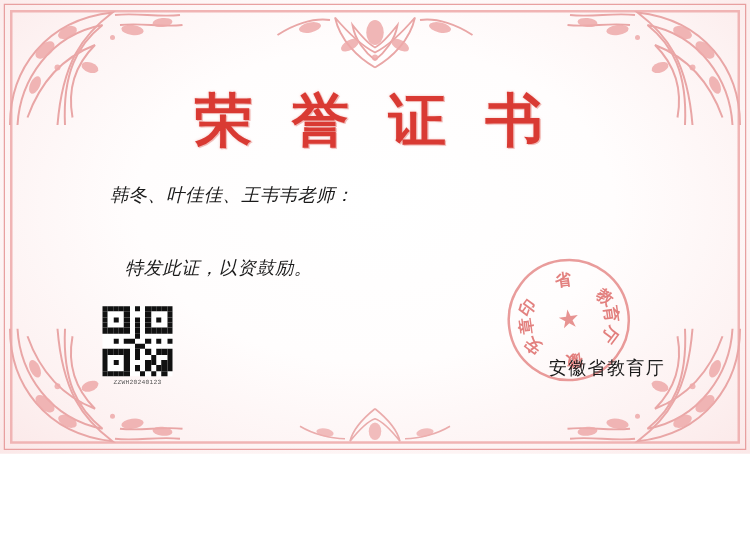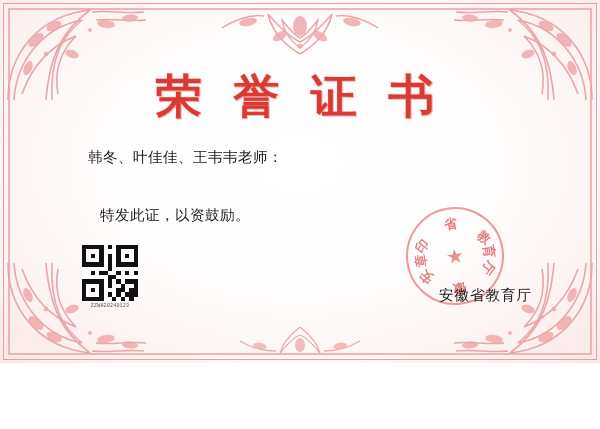--- a/index.html
+++ b/index.html
@@ -78,20 +78,21 @@
 
   .body-text {
     position: absolute;
     left: 70px;
     right: 56px;
     top: 142px;
     color: #1a1a1a;
     font-size: 14.5px;
     line-height: 30px;
     letter-spacing: 0.5px;
+    font-style: italic;
   }
   .salutation {
     margin: 0 0 4px 18px;
   }
   .para {
     margin: 0;
     text-indent: 30px;
     text-align: justify;
   }
   .para2 {

